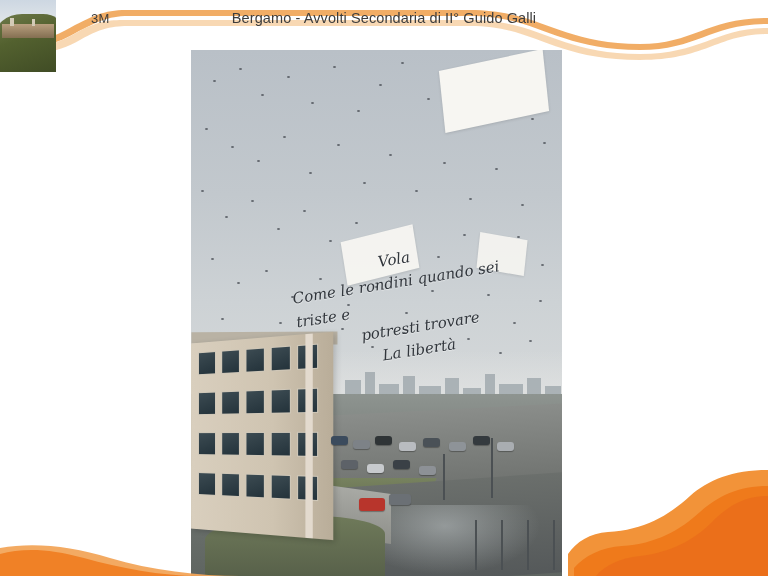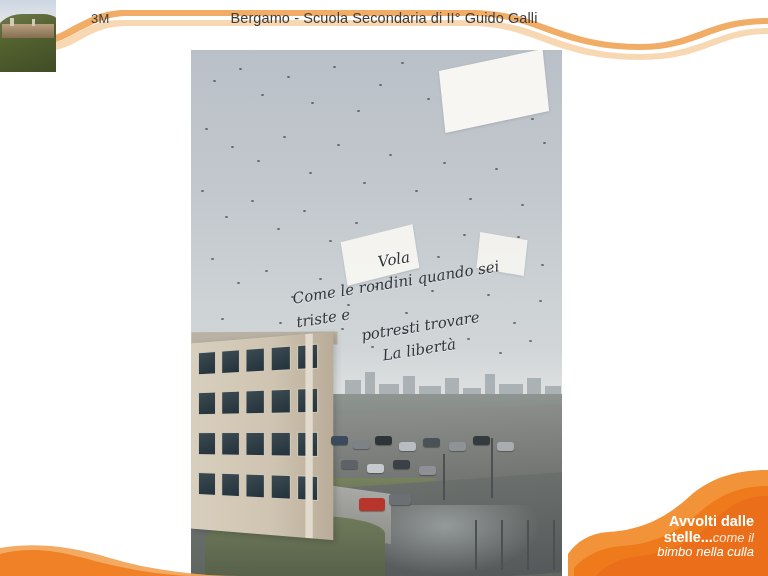--- a/index.html
+++ b/index.html
@@ -315,21 +315,21 @@
   </svg>
 </div>
 
 <div class="corner-photo">
   <div class="sky"></div>
   <div class="hill"></div>
   <div class="town"></div>
 </div>
 
 <div class="header-label">3M</div>
-<div class="header-title">Bergamo - Scuola Secondaria di II° Guido Galli</div>
+<div class="header-title">Bergamo - Avvolti Secondaria di II° Guido Galli</div>
 
 <div class="photo">
   <div class="sky"></div>
   <div class="horizon-haze"></div>
 
   <div class="birds">
     <div class="bird" style="left:22px;top:30px"></div>
     <div class="bird" style="left:48px;top:18px"></div>
     <div class="bird" style="left:70px;top:44px"></div>
     <div class="bird" style="left:96px;top:26px"></div>
@@ -492,20 +492,13 @@
     <path d="M0,90 L200,90 C160,90 120,82 84,72 C48,62 22,62 0,68 Z" fill="#ef7d20" opacity="0.9"></path>
   </svg>
 </div>
 
 <div class="badge-wrap">
   <svg width="200" height="110" viewBox="0 0 200 110" xmlns="http://www.w3.org/2000/svg" style="position:absolute;left:0;top:0;">
     <path d="M200,110 L200,4 C164,4 140,14 122,30 C100,50 76,64 40,66 C22,67 8,76 0,88 L0,110 Z" fill="#f29339"></path>
     <path d="M200,110 L200,20 C170,20 150,30 132,46 C112,64 88,78 54,80 C34,81 16,90 6,102 L6,110 Z" fill="#ef7a1b"></path>
     <path d="M200,110 L200,30 C176,30 160,40 144,56 C126,74 104,86 72,90 C52,92 36,100 28,110 Z" fill="#e8661a" opacity="0.55"></path>
   </svg>
-  <div class="badge-text">
-    <div class="l1">Avvolti dalle</div>
-    <div class="l2">
-      <span>stelle...</span><span class="soft">come il</span>
-    </div>
-    <div class="l3">bimbo nella culla</div>
-  </div>
 </div>
 
 </body></html>

